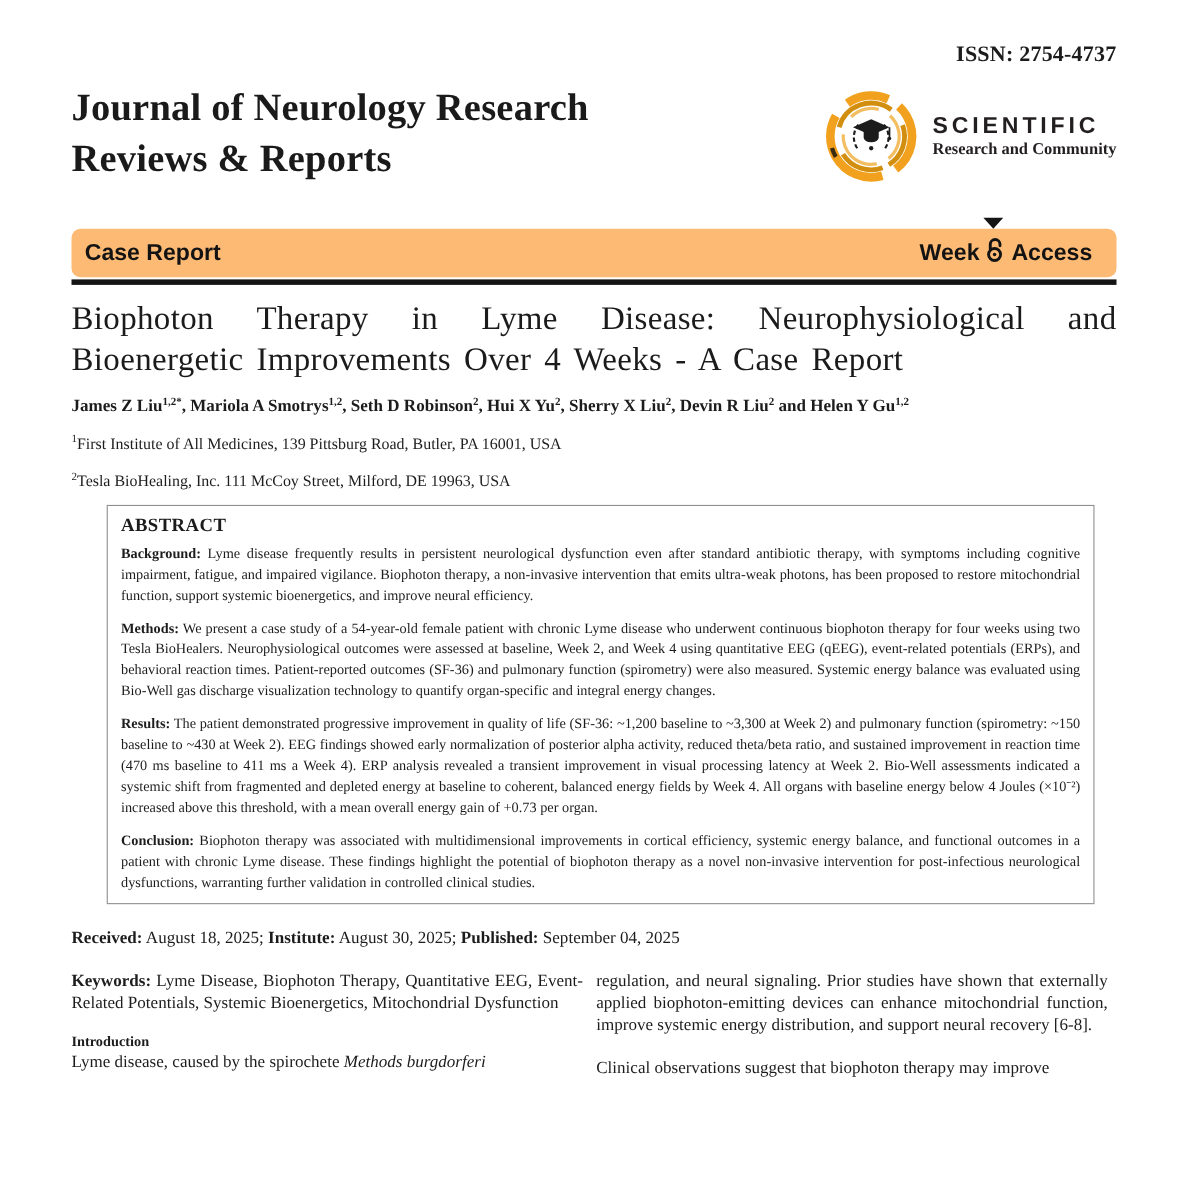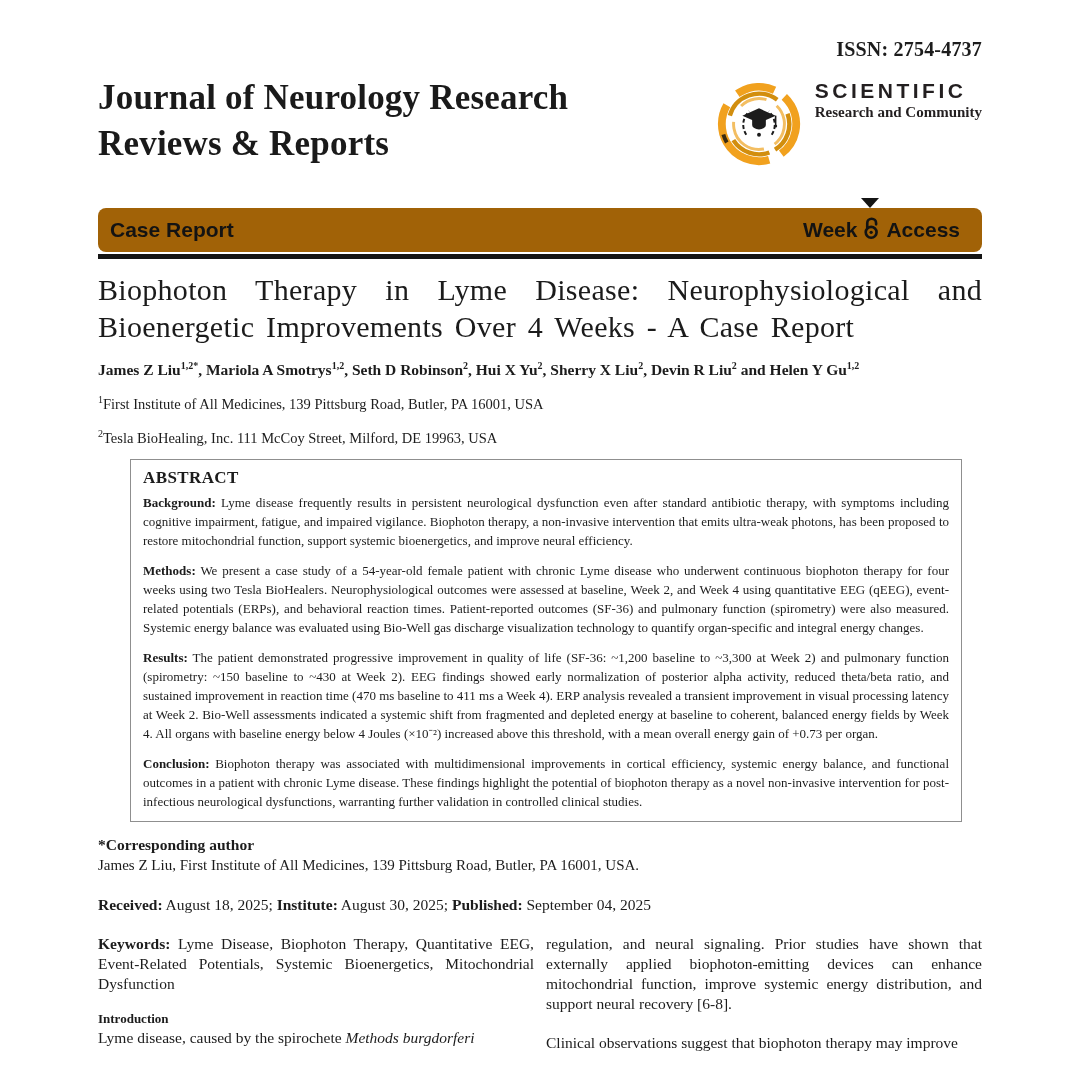--- a/index.html
+++ b/index.html
@@ -1,32 +1,32 @@
 <!DOCTYPE html>
 <html><head>
 <meta charset="utf-8">
 <style>
   html,body{margin:0;padding:0;background:#ffffff;}
   body{width:1080px;height:1080px;overflow:hidden;font-family:"Liberation Serif",serif;color:#1c1c1c;}
-  .page{position:relative;width:1080px;height:1040px;padding:0 98px;box-sizing:border-box;}
+  .page{position:relative;width:1080px;height:1040px;padding:0 65px;box-sizing:border-box;}
 
   .issn{padding-top:38px;text-align:right;font-weight:bold;font-size:20px;letter-spacing:.2px;}
 
   .masthead{display:flex;justify-content:space-between;align-items:flex-start;margin-top:14px;}
   .journal-title{margin:0;font-size:35px;line-height:46px;font-weight:bold;letter-spacing:.2px;color:#1a1a1a;}
-  .logo{display:flex;gap:15px;margin-top:4px;}
+  .logo{display:flex;align-items:center;gap:15px;margin-top:4px;}
   .logo-mark svg{display:block;width:90px;height:90px;}
   .logo-text{margin-left:-4px;}
   .logo-name{font-family:"Liberation Sans",sans-serif;font-weight:bold;font-size:21px;letter-spacing:3.5px;color:#231f20;white-space:nowrap;}
   .logo-sub{font-weight:bold;font-size:15px;text-align:right;color:#231f20;margin-top:1px;white-space:nowrap;}
 
   .banner-wrap{position:relative;margin-top:29px;padding-top:10px;}
   .banner-triangle{position:absolute;top:0;right:103px;width:0;height:0;
     border-left:9px solid transparent;border-right:9px solid transparent;border-top:10px solid #141414;}
-  .banner{background:#a16207;border-radius:8px;height:44px;display:flex;align-items:center;
+  .banner{background:#fdba74;border-radius:8px;height:44px;display:flex;align-items:center;
     justify-content:space-between;padding:0 22px 0 12px;
     font-family:"Liberation Sans",sans-serif;font-weight:bold;font-size:21px;color:#131313;}
   .open-access{display:flex;align-items:center;gap:6px;}
   .black-bar{height:5px;background:#141414;margin-top:2px;}
 
   .article-title{margin:12px 0 0 0;font-weight:normal;font-size:30px;line-height:37px;
     text-align:justify;word-spacing:4px;letter-spacing:.3px;color:#1b1b1b;}
 
   .authors{margin-top:16px;font-weight:bold;font-size:15.5px;}
   .authors sup{font-size:10px;line-height:0;}
@@ -115,24 +115,20 @@
     </div>
 
   <section class="abstract-box">
     <h3 class="abstract-heading">ABSTRACT</h3>
     <p><b>Background:</b> <span>Lyme disease frequently results in persistent neurological dysfunction even after standard antibiotic therapy, with symptoms including cognitive impairment, fatigue, and impaired vigilance. Biophoton therapy, a non-invasive intervention that emits ultra-weak photons, has been proposed to restore mitochondrial function, support systemic bioenergetics, and improve neural efficiency.</span></p>
     <p><b>Methods:</b> <span>We present a case study of a 54-year-old female patient with chronic Lyme disease who underwent continuous biophoton therapy for four weeks using two Tesla BioHealers. Neurophysiological outcomes were assessed at baseline, Week 2, and Week 4 using quantitative EEG (qEEG), event-related potentials (ERPs), and behavioral reaction times. Patient-reported outcomes (SF-36) and pulmonary function (spirometry) were also measured. Systemic energy balance was evaluated using Bio-Well gas discharge visualization technology to quantify organ-specific and integral energy changes.</span></p>
     <p><b>Results:</b> <span>The patient demonstrated progressive improvement in quality of life (SF-36: ~1,200 baseline to ~3,300 at Week 2) and pulmonary function (spirometry: ~150 baseline to ~430 at Week 2). EEG findings showed early normalization of posterior alpha activity, reduced theta/beta ratio, and sustained improvement in reaction time (470 ms baseline to 411 ms a Week 4). ERP analysis revealed a transient improvement in visual processing latency at Week 2. Bio-Well assessments indicated a systemic shift from fragmented and depleted energy at baseline to coherent, balanced energy fields by Week 4. All organs with baseline energy below 4 Joules (×10⁻²) increased above this threshold, with a mean overall energy gain of +0.73 per organ.</span></p>
     <p><b>Conclusion:</b> <span>Biophoton therapy was associated with multidimensional improvements in cortical efficiency, systemic energy balance, and functional outcomes in a patient with chronic Lyme disease. These findings highlight the potential of biophoton therapy as a novel non-invasive intervention for post-infectious neurological dysfunctions, warranting further validation in controlled clinical studies.</span></p>
   </section>
 
-  <div class="corr">
-    <div class="corr-head">*Corresponding author</div>
-    <div class="corr-text">James Z Liu, First Institute of All Medicines, 139 Pittsburg Road, Butler, PA 16001, USA.</div>
-  </div>
 
   <div class="dates">
     <b>Received:</b>
     <span>August 18, 2025;</span>
     <b>Institute:</b>
     <span>August 30, 2025;</span>
     <b>Published:</b>
     <span>September 04, 2025</span>
   </div>
 

